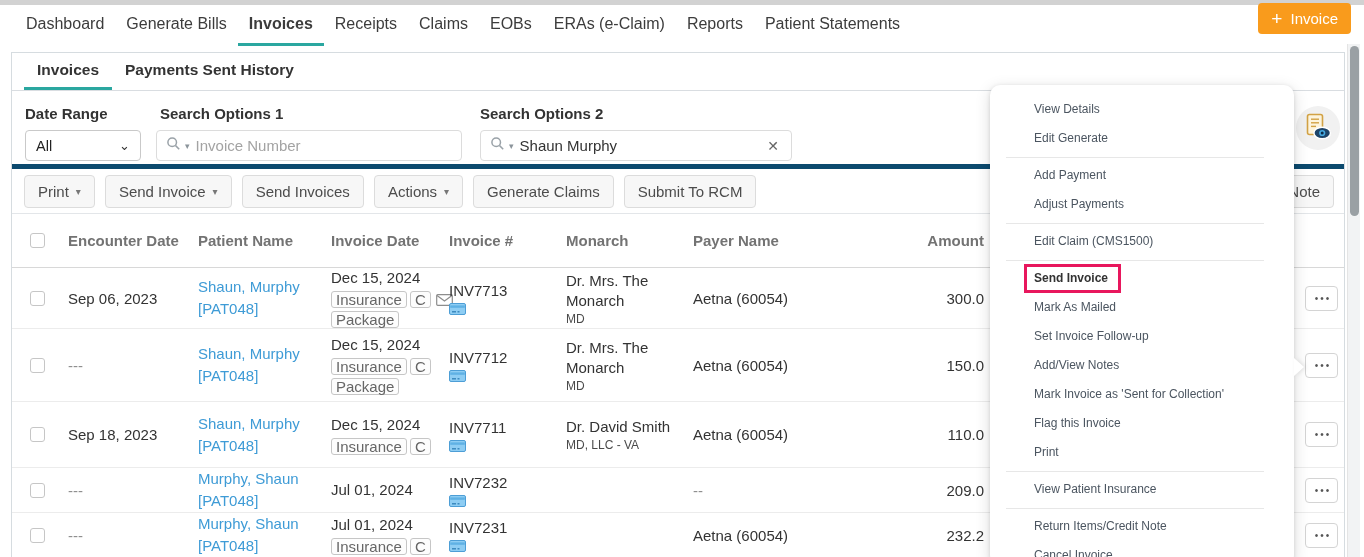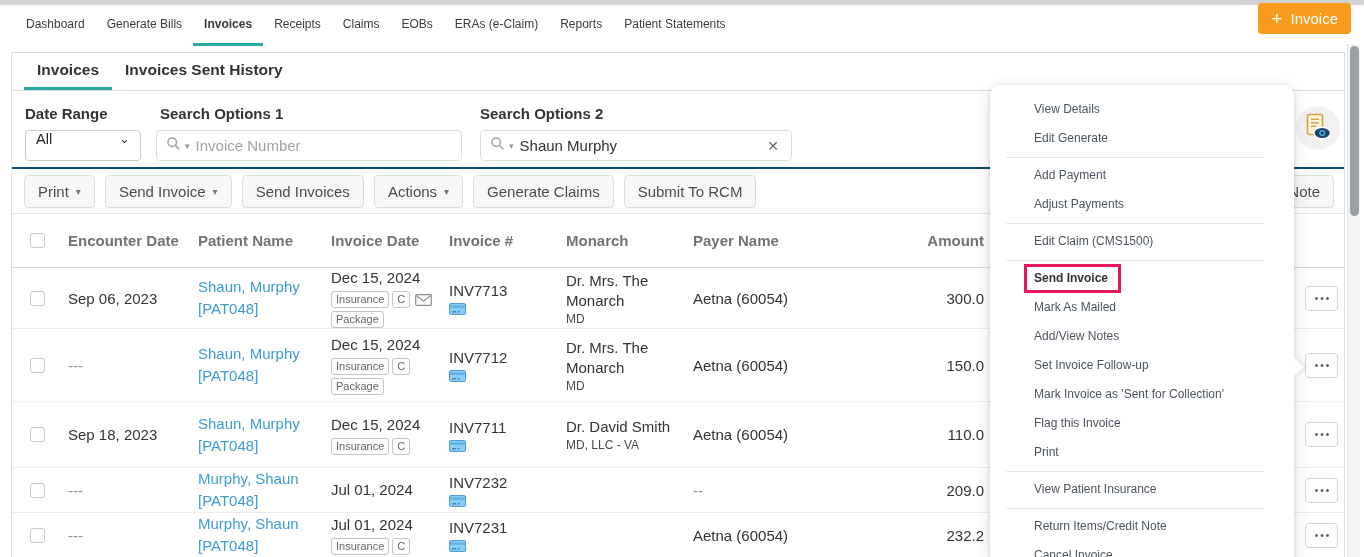--- a/index.html
+++ b/index.html
@@ -4,43 +4,43 @@
 <style>
   * { box-sizing: border-box; margin: 0; padding: 0; }
   html,body { width:1364px; height:557px; overflow:hidden; background:#fff;
     font-family:"Liberation Sans", sans-serif; color:#333; position:relative; }
 
   
   .top-strip { position:absolute; top:0; left:0; right:0; height:5px; background:#d2d2d2; }
 
   
   .nav { position:absolute; top:5px; left:0; right:0; height:41px; display:flex; align-items:stretch; padding-left:15px; background:#fff; }
-  .nav-item { line-height:38px; padding:0 11px; font-size:12px; color:#3c3c3c; cursor:pointer;
+  .nav-item { line-height:38px; padding:0 11px; font-size:16px; color:#3c3c3c; cursor:pointer;
     border-bottom:3px solid transparent; white-space:nowrap; }
   .nav-item.active { font-weight:700; border-bottom-color:#2aa7a0; }
   .invbtn { position:absolute; right:13px; top:3px; height:31px; background:#F99B1C; color:#fff; border:none;
     border-radius:4px; font-size:15px; padding:0 13px; display:flex; align-items:center; gap:8px;
     font-family:inherit; cursor:pointer; }
   .invbtn .plus { font-size:19px; line-height:1; }
 
   
   .panel { position:absolute; left:11px; top:52px; width:1334px; height:506px; background:#fff;
     border:1px solid #d6dce0; border-bottom:none; overflow:hidden; }
 
   .tabbar { height:38px; border-bottom:1px solid #d9dde1; display:flex; padding-left:12px; }
   .tab { padding:0 13px; font-size:15.5px; font-weight:700; color:#333; display:flex; align-items:center;
     border-bottom:3px solid transparent; cursor:pointer; }
   .tab.active { border-bottom-color:#2aa7a0; }
 
   
-  .filters { position:relative; height:78px; border-bottom:2px solid #0c4a6e; }
+  .filters { position:relative; height:78px; border-bottom:5px solid #0c4a6e; }
   .flabel { position:absolute; top:14px; font-size:15px; font-weight:700; color:#333; }
   .lbl-dr { left:13px; } .lbl-s1 { left:148px; } .lbl-s2 { left:468px; }
   .select-box { position:absolute; left:13px; top:39px; width:116px; height:31px; border:1px solid #c9c9c9;
-    border-radius:4px; background:#fff; display:flex; justify-content:space-between;
+    border-radius:4px; background:#fff; display:flex; align-items:center; justify-content:space-between;
     padding:0 10px; font-size:14.5px; color:#222; cursor:pointer; }
   .chev { font-size:13px; color:#333; }
   .searchwrap { position:absolute; top:39px; height:31px; border:1px solid #dcdcdc; border-radius:4px;
     background:#fff; display:flex; align-items:center; padding:0 9px; gap:4px; }
   .sw1 { left:144px; width:306px; } .sw2 { left:468px; width:312px; }
   .searchwrap input { border:none; outline:none; flex:1; font-size:15px; color:#333;
     font-family:Liberation Sans, sans-serif; background:transparent; min-width:0; }
   .searchwrap input::placeholder { color:#a3a3a3; }
   .scaret { font-size:9px; color:#8b949b; margin-right:2px; }
   .clearx { font-size:14px; color:#666; cursor:pointer; padding:0 3px; }
@@ -66,21 +66,21 @@
   .trow:nth-of-type(4) { height:45px; } .trow:nth-of-type(5) { height:45px; }
   .trow:nth-of-type(6) { height:45px; } .trow:nth-of-type(7) { height:45px; }
   .cell { padding-left:10px; }
   .c-amt { text-align:right; padding-right:4px; }
   .c-check { padding-left:18px; }
   .checkbox { width:15px; height:15px; border:1px solid #c6c6c6; border-radius:3px; background:#fff; cursor:pointer; }
   .muted { color:#8f8f8f; }
   .plink { color:#3E9BD6; line-height:22px; cursor:pointer; }
   .idate { line-height:20px; }
   .badges { margin-top:3px; display:flex; align-items:center; gap:3px; }
-  .badge { border:1px solid #c6c6c6; border-radius:3px; font-size:11px; padding:0 4px; color:#666;
+  .badge { border:1px solid #c6c6c6; border-radius:3px; font-size:15px; padding:0 4px; color:#666;
     background:#fdfdfd; line-height:15px; white-space:nowrap; }
   .mail { display:inline-flex; margin-left:2px; }
   .invno { line-height:20px; }
   .cardic { margin-top:2px; line-height:0; }
   .provname { line-height:20px; }
   .provsub { font-size:12px; color:#4a4a4a; margin-top:1px; }
   .c-more { display:flex; justify-content:center; }
   .morebtn { width:33px; height:25px; border:1px solid #d4d4d4; border-radius:4px; background:#fff;
     color:#555; font-size:10px; letter-spacing:2px; cursor:pointer; font-family:inherit; padding-left:4px; }
 
@@ -122,21 +122,21 @@
   </nav>
 <button class="invbtn">
   <span class="plus">+</span>
   <span>Invoice</span>
 </button>
 
 <div class="panel">
 
   <div class="tabbar">
       <div class="tab active">Invoices</div>
-      <div class="tab">Invoices Sent History</div>
+      <div class="tab">Payments Sent History</div>
     </div>
 
   <div class="filters">
     <div class="flabel lbl-dr">Date Range</div>
     <div class="select-box">
       <span>All</span>
       <span class="chev">⌄</span>
     </div>
 
     <div class="flabel lbl-s1">Search Options 1</div>
@@ -407,22 +407,22 @@
     <div class="mdiv"></div>
     <div class="mitem">Add Payment</div>
     <div class="mitem">Adjust Payments</div>
     <div class="mdiv"></div>
     <div class="mitem">Edit Claim (CMS1500)</div>
     <div class="mdiv"></div>
     <div class="mitem hl">
       <span class="hlbox">Send Invoice</span>
     </div>
     <div class="mitem">Mark As Mailed</div>
+    <div class="mitem">Set Invoice Follow-up</div>
     <div class="mitem">Add/View Notes</div>
-    <div class="mitem">Set Invoice Follow-up</div>
     <div class="mitem">Mark Invoice as 'Sent for Collection'</div>
     <div class="mitem">Flag this Invoice</div>
     <div class="mitem">Print</div>
     <div class="mdiv"></div>
     <div class="mitem">View Patient Insurance</div>
     <div class="mdiv"></div>
     <div class="mitem">Return Items/Credit Note</div>
     <div class="mitem">Cancel Invoice</div>
   </div>
 

